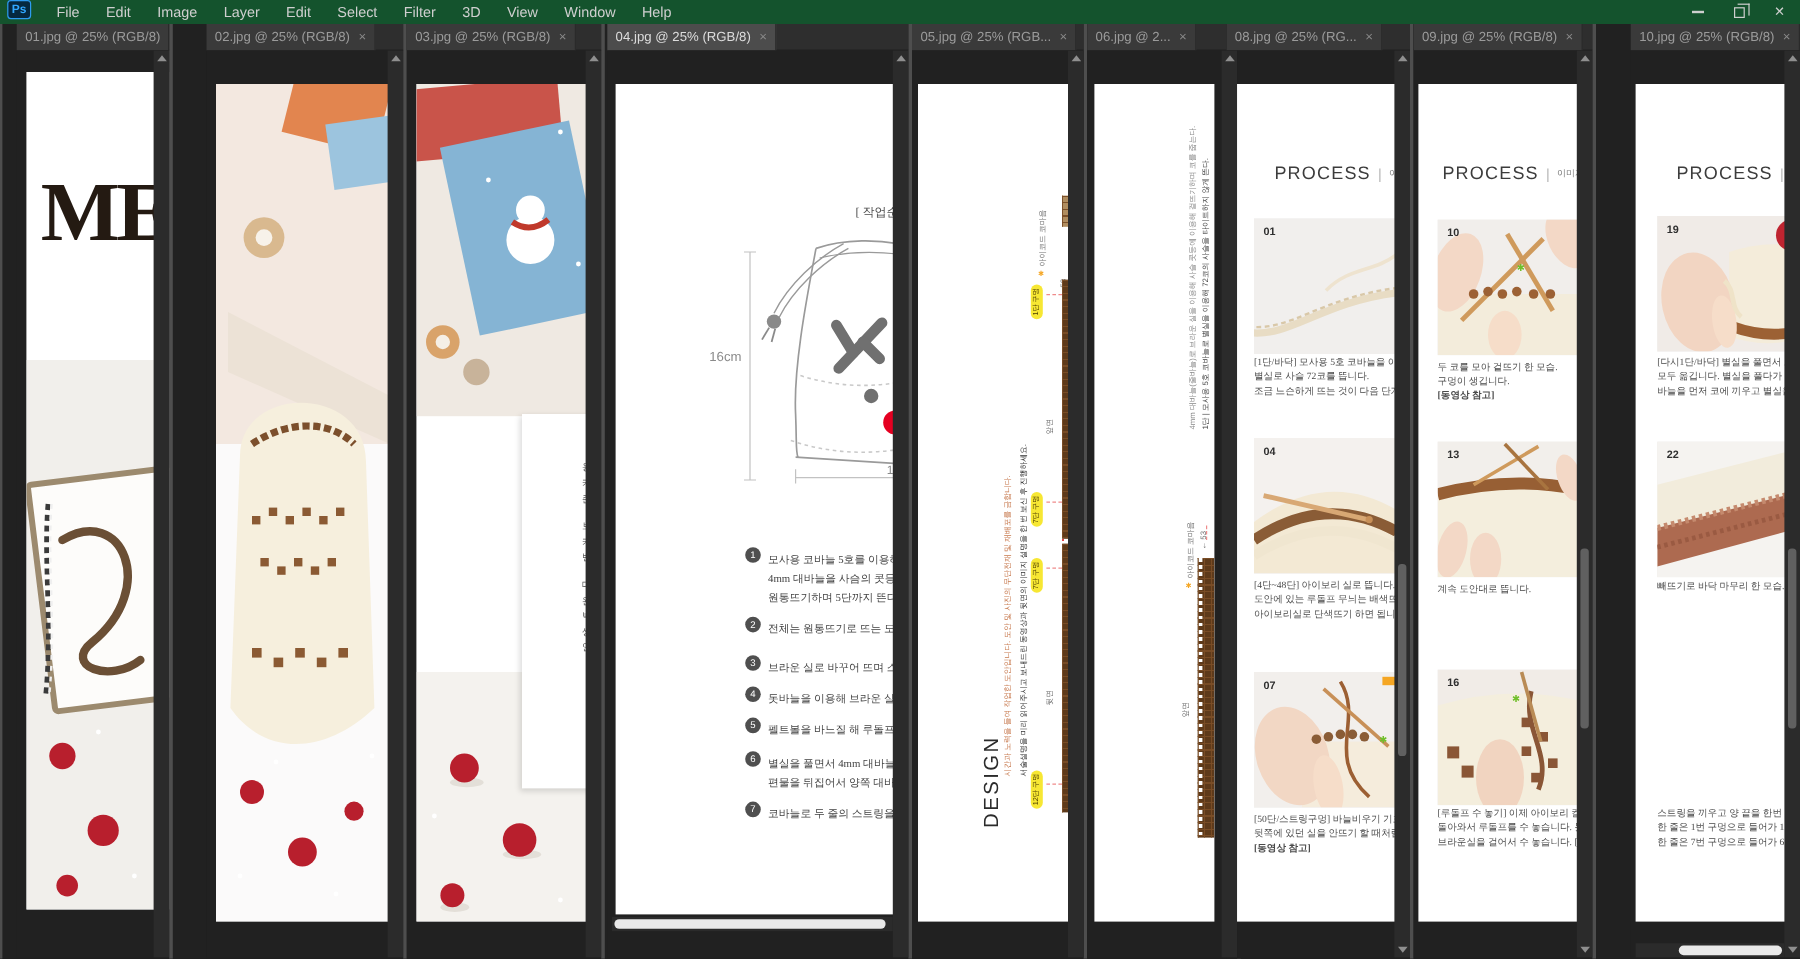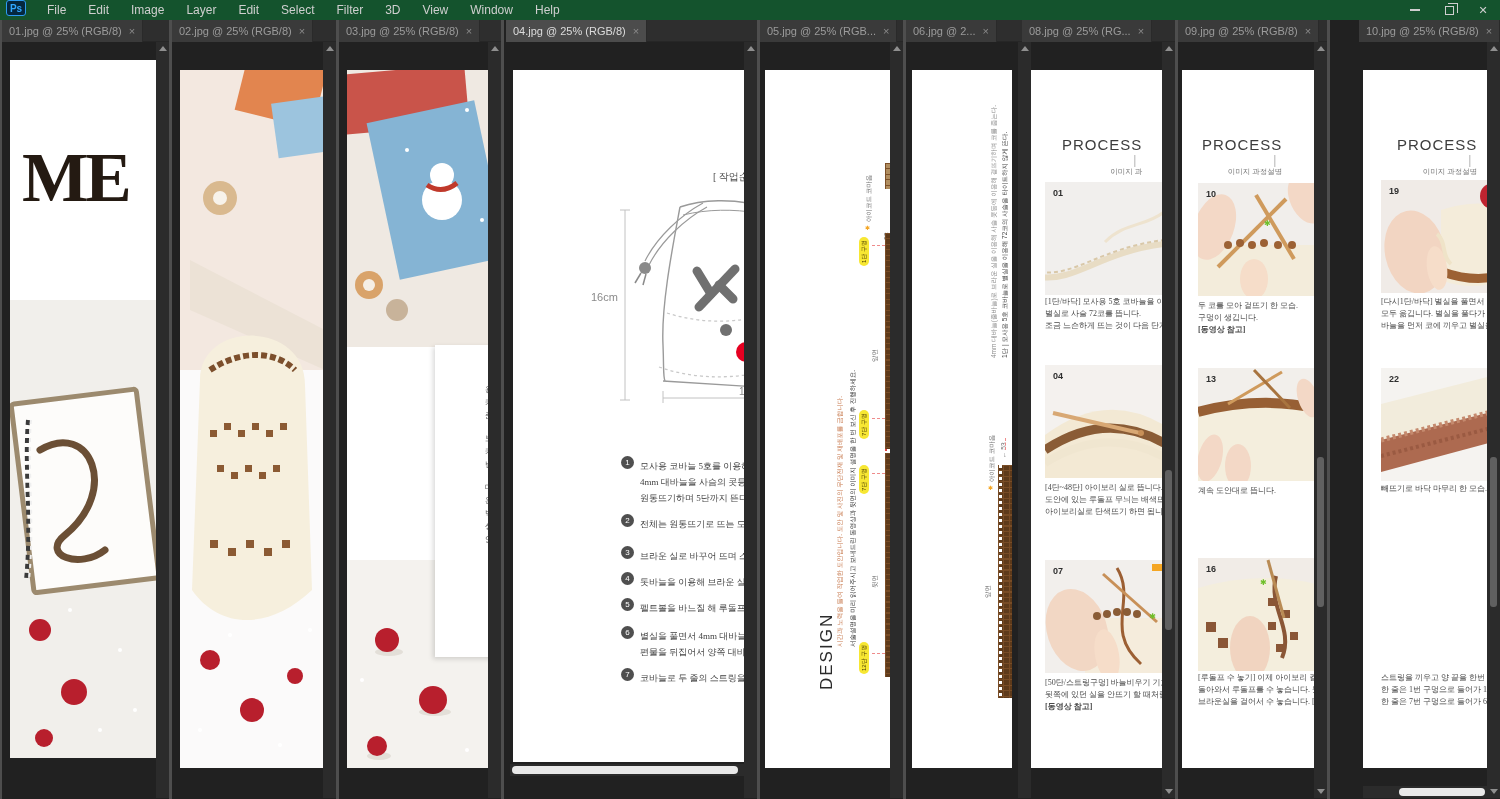--- a/index.html
+++ b/index.html
@@ -22,21 +22,21 @@
   .ic-restore:before { content:""; position:absolute; left:2px; top:-4px; width:9px; height:9px;
     border:1px solid #cfcfcf; border-left:none; border-bottom:none; }
   .ic-close { color:#cfcfcf; font-size:11px; line-height:1; }
 
   
   .panes { position:absolute; left:0; top:20px; width:1500px; height:779px; }
   .pane { position:absolute; top:0; height:779px; border-right:3px solid #4e4e4e;
     overflow:hidden; background:#212121; }
   .pane.first { border-left:2px solid #4e4e4e; }
   .pane.last { border-right:none; }
-  .p1{left:0;width:172px;} .p2{left:172px;width:167px;} .p3{left:339px;width:165px;}
+  .p1{left:0;width:144px;padding-left:12px;} .p2{left:172px;width:167px;} .p3{left:339px;width:165px;}
   .p4{left:506px;width:254px;} .p5{left:760px;width:146px;} .p6{left:906px;width:128px;}
   .p7{left:1022px;width:156px;} .p8{left:1178px;width:152px;} .p9{left:1330px;width:170px;padding-left:29px;}
 
   .tabstrip { position:relative; height:22px; background:#2e2e2e; display:flex;
     border-bottom:1px solid #262626; }
   .tab { height:22px; background:#3a3a3a; color:#9b9b9b; font-size:11px; display:flex;
     align-items:center; padding:0 7px; white-space:nowrap; overflow:hidden; border-right:1px solid #2a2a2a; }
   .tab.active { background:#4c4c4c; color:#dcdcdc; }
   .tab-close { margin-left:7px; font-size:11px; color:#8a8a8a; }
 
@@ -83,21 +83,21 @@
   .dash-col { position:absolute; width:3px; background:
       repeating-linear-gradient(to bottom, #fff 0 3px, transparent 3px 6px); }
   .pill { position:absolute; transform-origin:0 0; transform:rotate(-90deg); background:#f7e733;
     color:#4a3b00; font-size:6px; line-height:8px; padding:1px 3px; border-radius:5px; white-space:nowrap; }
   .red-dash-v { position:absolute; width:0; border-left:1px dashed #ef8b8b; }
   .red-conn { position:absolute; height:0; border-top:1px dashed #ef8b8b; }
   .tiny-rot { font-size:6.5px; color:#6f6f6f; }
   .note-rot { font-size:6.5px; letter-spacing:0; }
 
   
-  .proc-head { position:absolute; display:flex; align-items:flex-end; white-space:nowrap;flex-direction:column; }
+  .proc-head { position:absolute; display:flex; align-items:center; white-space:nowrap; }
   .proc-title { font-size:15px; letter-spacing:1px; color:#3c3c3c; }
   .proc-sep { color:#b5b5b5; font-size:12px; margin:0 6px; }
   .proc-sub { font-size:7.5px; color:#777; }
   .photo { position:absolute; height:113px; background:#efedeb; overflow:hidden; }
   .photo-num { position:absolute; left:8px; top:6px; font-size:9px; font-weight:bold; color:#2f2f2f; z-index:2; }
   .cap { position:absolute; font-family:"Liberation Serif", serif; font-size:8px; color:#4a4a4a;
     line-height:12px; white-space:nowrap; }
   .green-star { position:absolute; color:#6fbf2a; font-size:8px; z-index:2; }
   .orange-tag { position:absolute; width:12px; height:7px; background:#f5a623; z-index:2; }
 </style>

